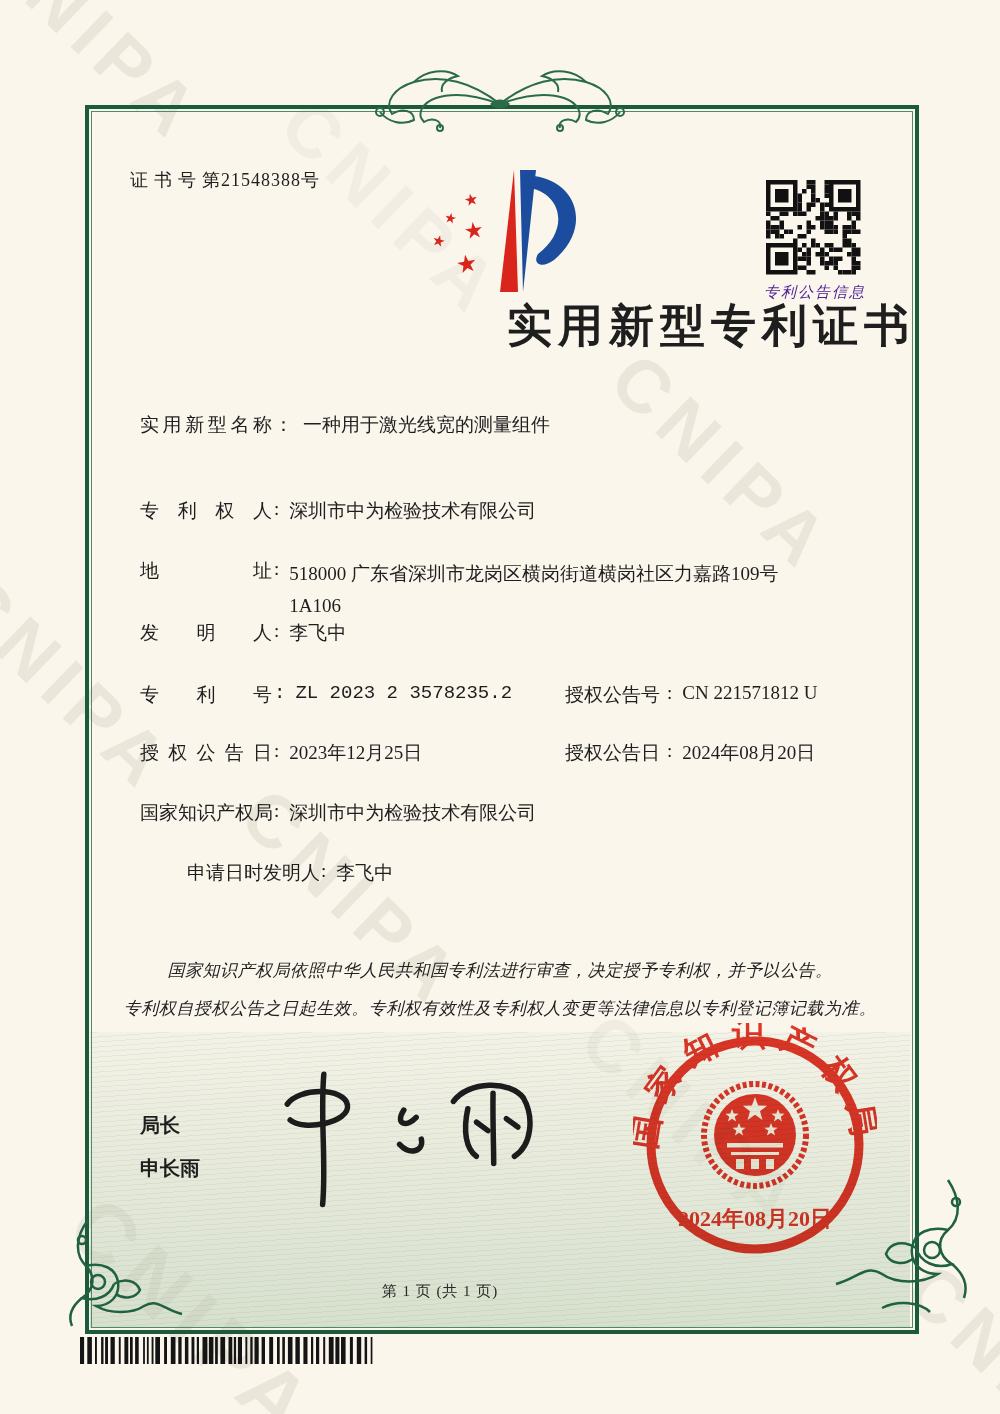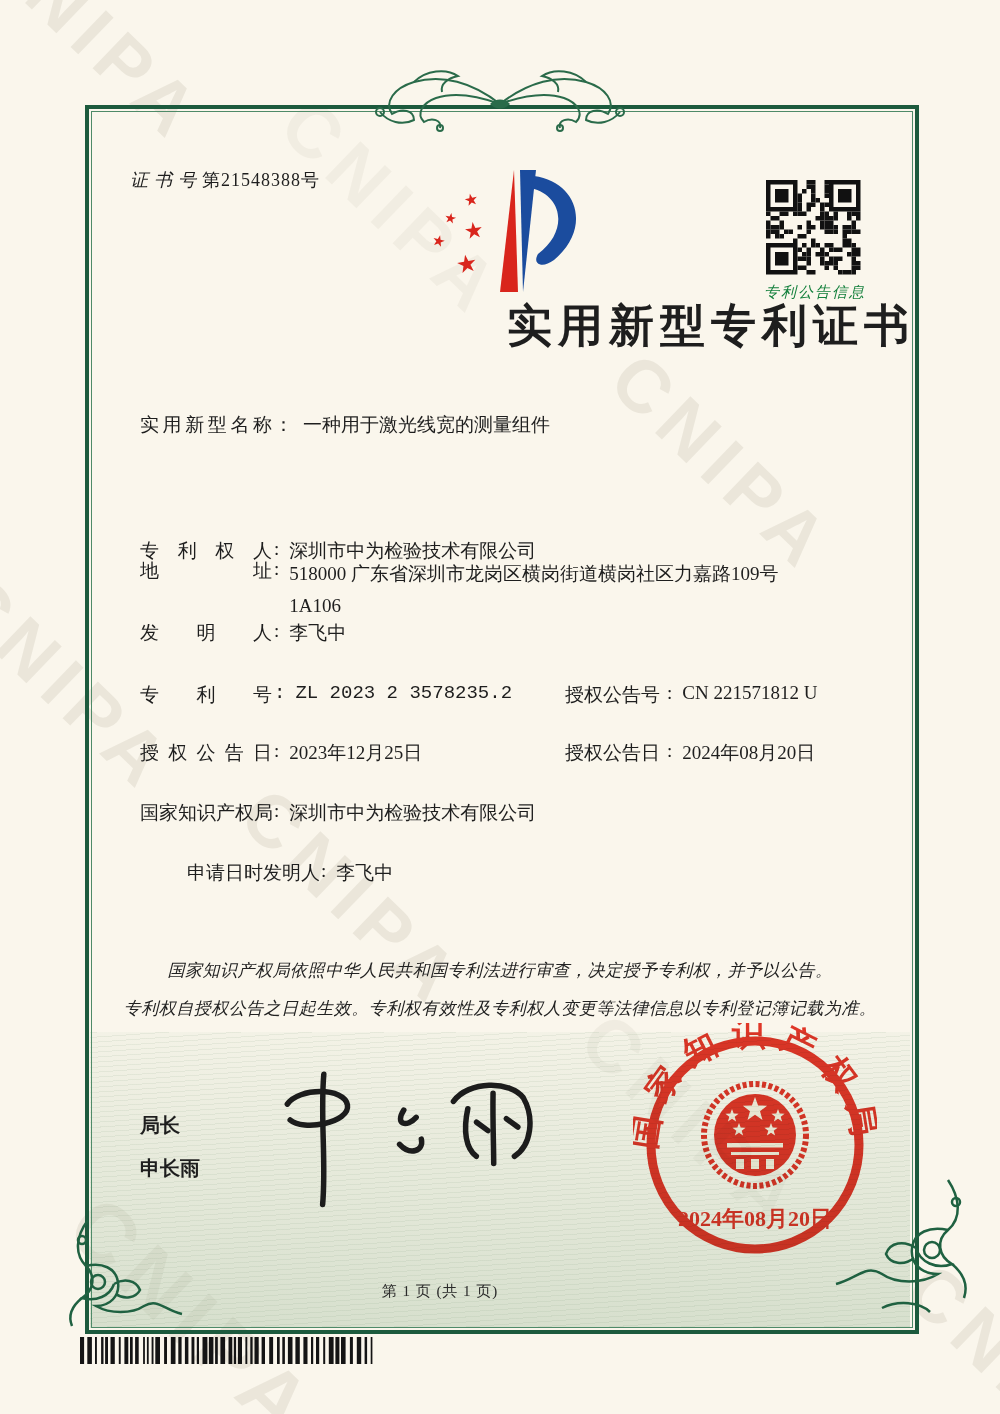--- a/index.html
+++ b/index.html
@@ -18,26 +18,26 @@
     background:
       repeating-linear-gradient(176deg, rgba(110,145,110,0.10) 0 1px, rgba(0,0,0,0) 1px 5px),
       linear-gradient(to bottom, rgba(205,220,198,0.15), rgba(186,205,180,0.55));
   }
   
   .wm{position:absolute;font-family:"Liberation Sans","DejaVu Sans",sans-serif;
     font-weight:bold;font-size:74px;letter-spacing:10px;color:#8a8068;
     opacity:0.13;transform:rotate(44deg);white-space:nowrap;pointer-events:none;}
   
   .cert-no{position:absolute;left:130px;top:168px;font-size:18px;letter-spacing:1px;}
-  .cert-no .lbl{letter-spacing:6px;font-style:italic;}
+  .cert-no .lbl{letter-spacing:6px;}
   .logo{position:absolute;left:428px;top:166px;width:168px;height:138px;}
   .logo-star{position:absolute;color:#d9251c;line-height:1;}
   .qr-wrap{position:absolute;left:763px;top:180px;width:104px;text-align:center;}
   .qr{width:98px;height:95px;display:block;margin:0 auto;}
-  .qr-caption{margin-top:8px;font-size:15px;font-style:italic;letter-spacing:2px;color:#15803d;}
+  .qr-caption{margin-top:8px;font-size:15px;font-style:italic;letter-spacing:2px;color:#4c1d95;}
   .title{position:absolute;left:85px;top:296px;width:830px;text-align:right;
     font-size:45px;font-weight:bold;letter-spacing:6px;}
   
   .frow{position:absolute;font-size:19px;white-space:nowrap;}
   .flabel{display:inline-block;width:132px;text-align:justify;text-align-last:justify;
     vertical-align:top;}
   .flabel-r{display:inline-block;width:100px;vertical-align:top;}
   .colon{display:inline-block;margin:0 10px 0 2px;vertical-align:top;}
   .fvalue{display:inline-block;vertical-align:top;}
   .fvalue .l2{display:block;}
@@ -293,21 +293,21 @@
       </svg>
     <div class="qr-caption">专利公告信息</div>
   </div>
 
   <div class="title">实用新型专利证书</div>
 
   <div class="frow" style="left:140px;top:412px;">
     <span class="flabel">实用新型名称</span><span class="colon">：</span><span class="fvalue">一种用于激光线宽的测量组件</span>
   </div>
 
-  <div class="frow" style="left:140px;top:498px;margin-top:40px;">
+  <div class="frow" style="left:140px;top:498px;">
     <span class="flabel">专利权人</span><span class="colon">:</span><span class="fvalue">深圳市中为检验技术有限公司</span>
   </div>
 
   <div class="frow" style="left:140px;top:558px;">
     <span class="flabel">地址</span><span class="colon">:</span><span class="fvalue" style="line-height:32px;"><span>518000 广东省深圳市龙岗区横岗街道横岗社区力嘉路109号</span><span class="l2">1A106</span></span>
   </div>
 
   <div class="frow" style="left:140px;top:620px;">
     <span class="flabel">发明人</span><span class="colon">:</span><span class="fvalue">李飞中</span>
   </div>

